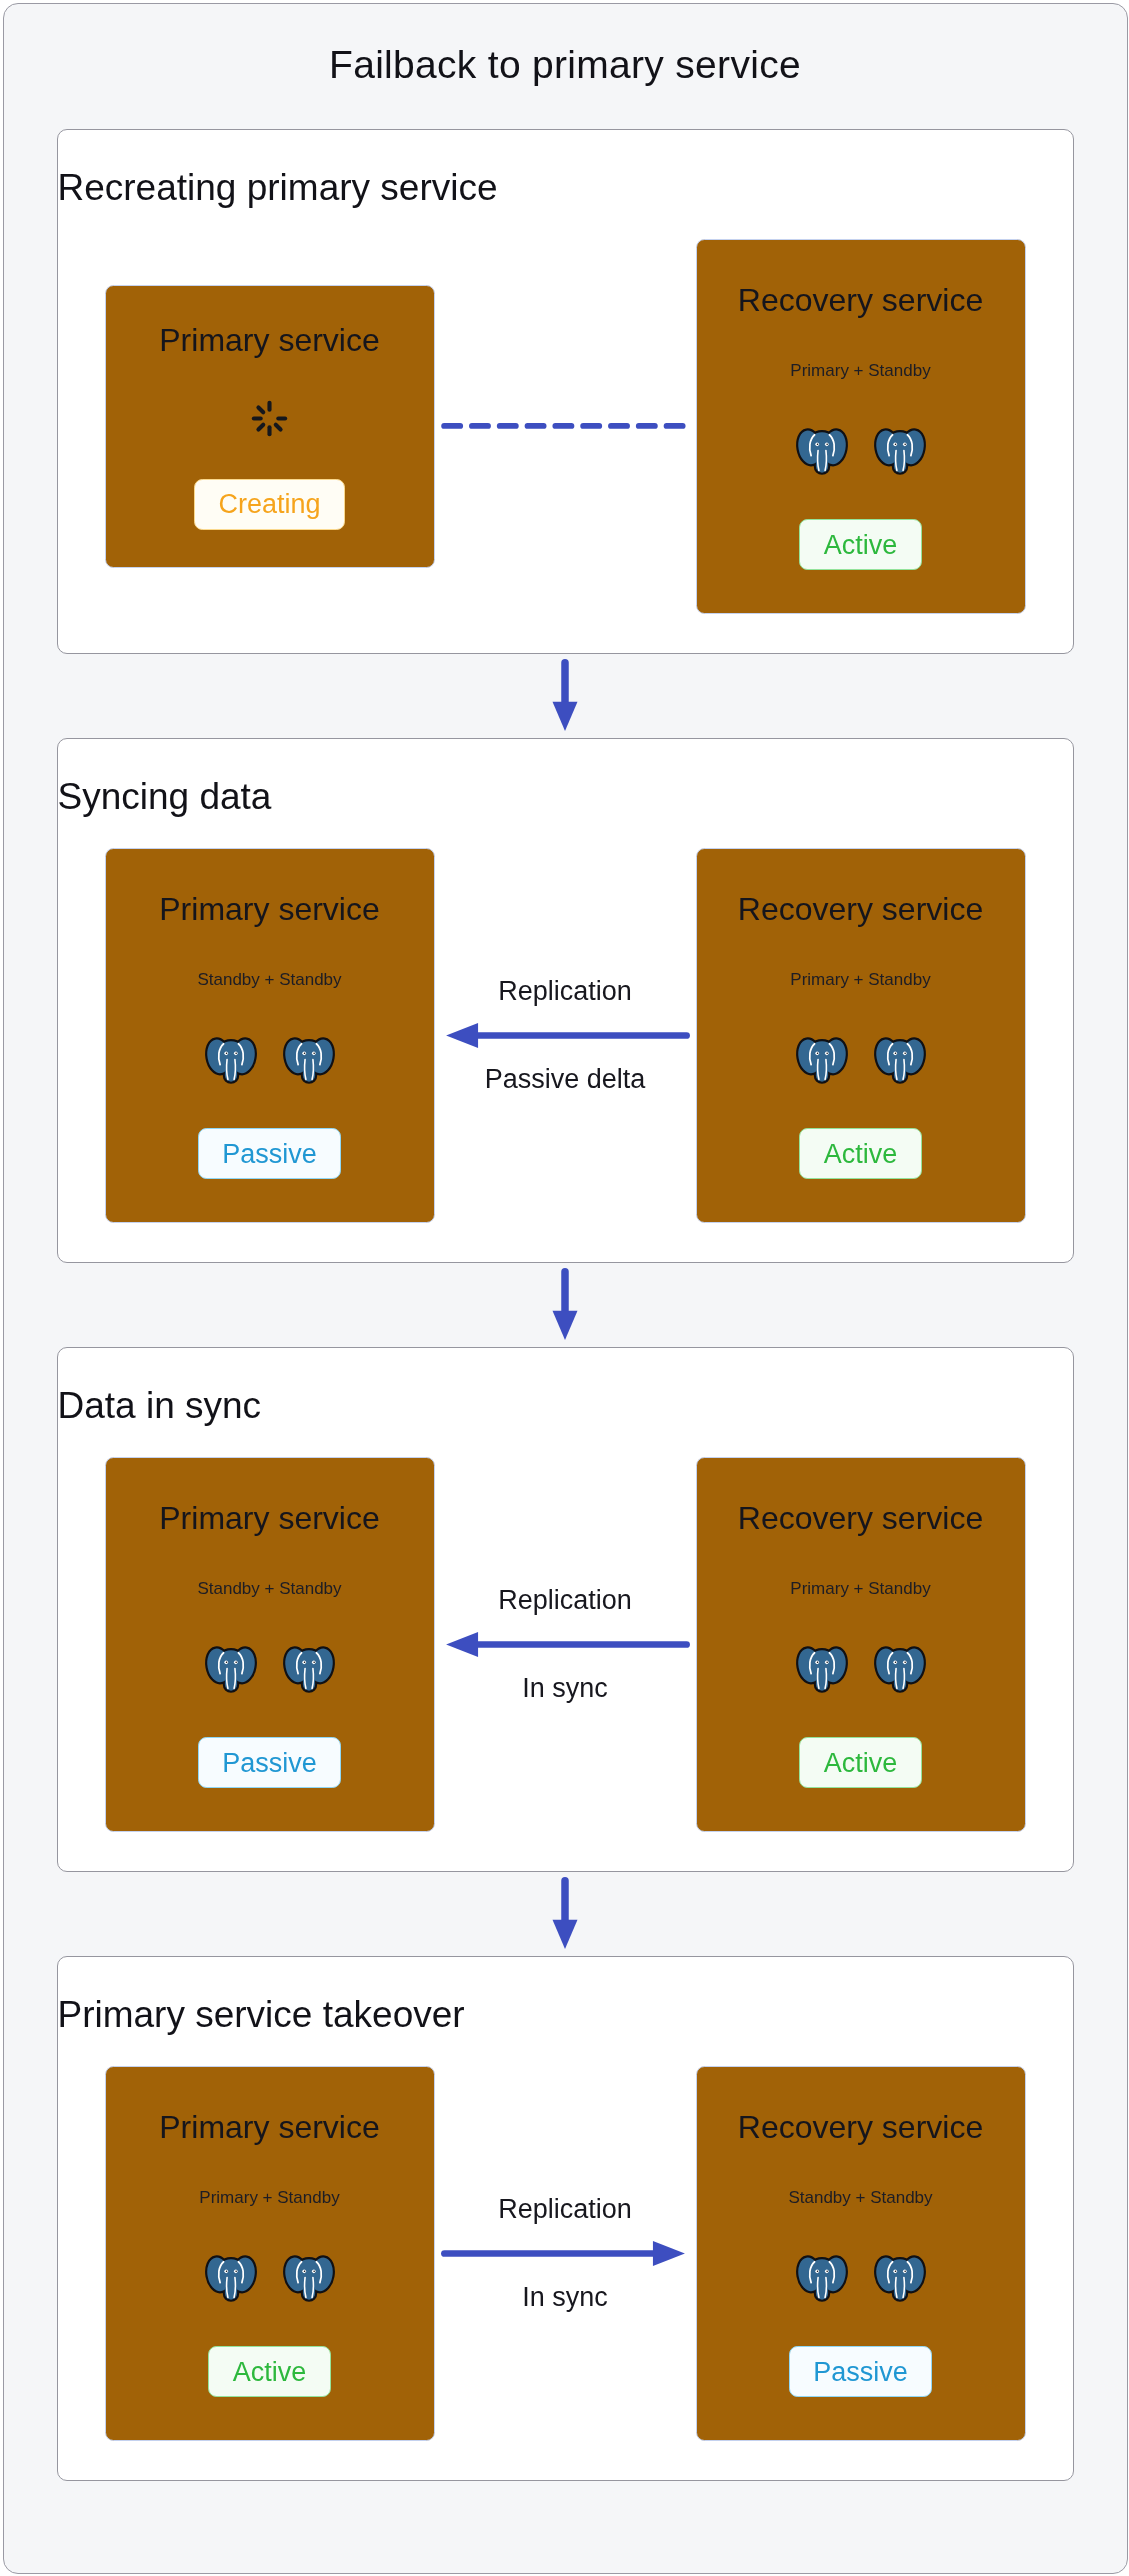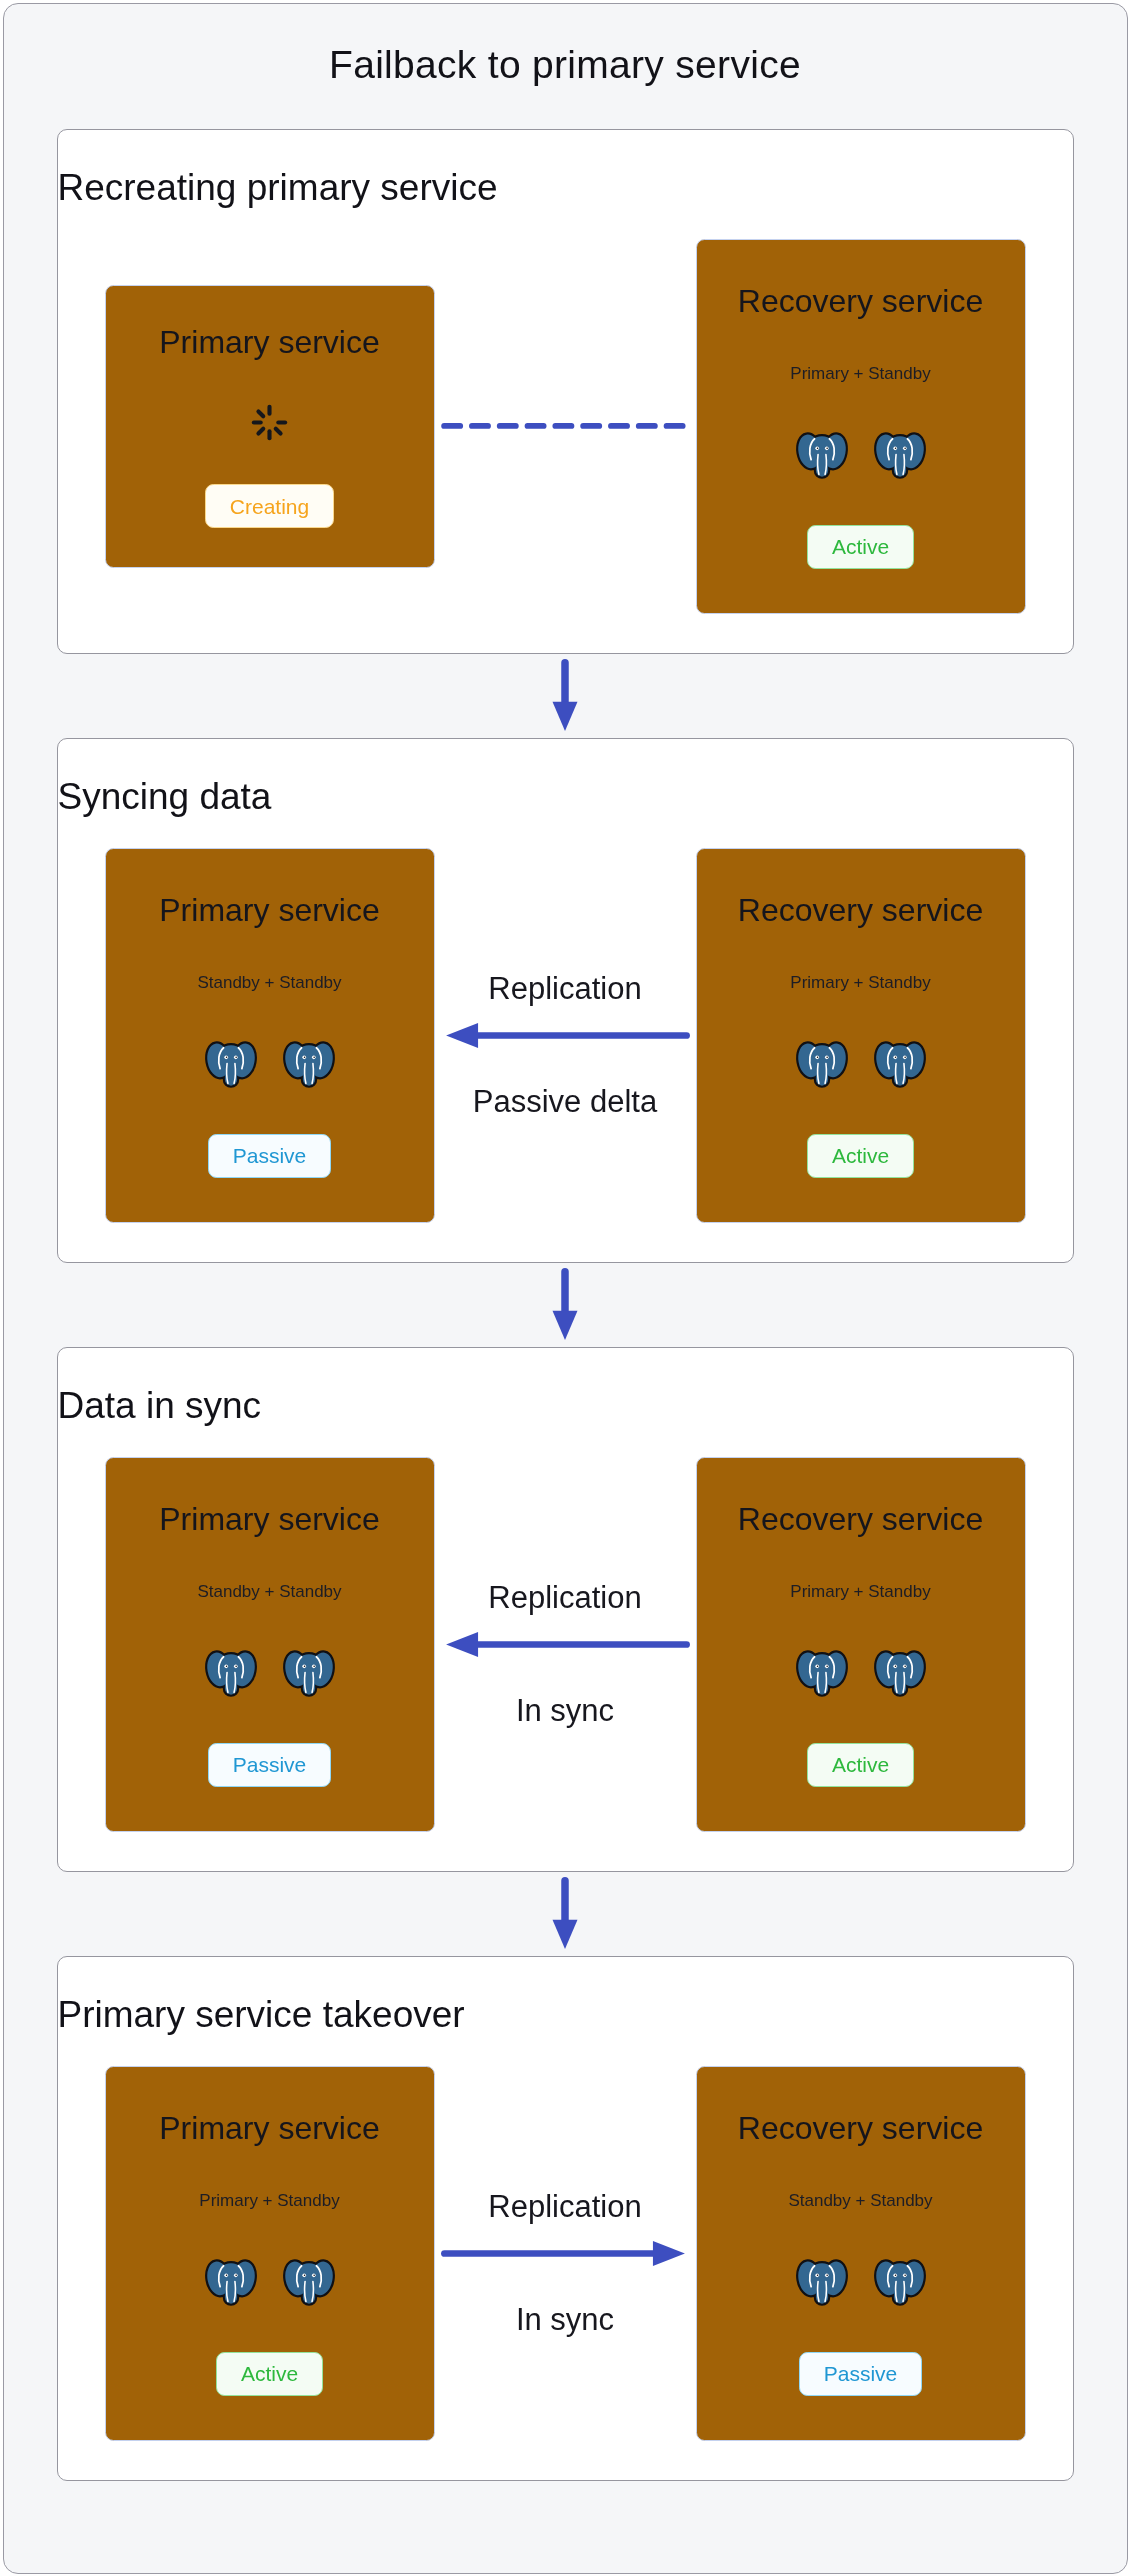--- a/index.html
+++ b/index.html
@@ -13,27 +13,27 @@
          border:1.7px solid #96969f;border-radius:10px;}
   .stage-header{margin-top:37px;font-size:37px;font-weight:500;color:#121218;}
   .stage-row{display:flex;align-items:center;justify-content:space-between;
              padding:30px 47px 39px 47px;}
   .node{box-sizing:border-box;width:330px;height:375px;background:#a16207;
         border:1.7px solid #c5d2ef;border-radius:8.4px;display:flex;flex-direction:column;
         align-items:center;justify-content:space-evenly;}
   .node--short{height:283px;}
   .node-title{font-size:32px;color:#15151c;}
   .node-subtitle{font-size:17px;color:#1d1d25;}
-  .badge{font-size:21px;padding:8.4px 23.6px;border-radius:8.4px;border:1.7px solid;line-height:1.2;}
+  .badge{font-size:27px;padding:8.4px 23.6px;border-radius:8.4px;border:1.7px solid;line-height:1.2;}
   .badge--creating{color:#f6a41c;border-color:#fbd98d;background:#fffdf5;}
   .badge--active{color:#2db83d;border-color:#93e39a;background:#f4fcf4;}
   .badge--passive{color:#2097d3;border-color:#8fd7f5;background:#f7fcff;}
   .elephants{display:flex;gap:22px;align-items:center;}
   .connector{flex:1;display:flex;flex-direction:column;align-items:center;gap:10px;padding:0 3.4px;}
-  .connector-label{font-size:31px;color:#17171e;margin-top:20px;}
+  .connector-label{font-size:27px;color:#17171e;}
   .stage-gap{height:84px;display:flex;align-items:center;justify-content:center;}
   .icon{display:block;}
 </style>
 </head>
 <body>
 
 <svg width="0" height="0" style="position:absolute">
   <defs>
     <g id="pg-elephant">
       <g fill="#101014" stroke="#101014" stroke-width="5" stroke-linejoin="round" stroke-linecap="round">

